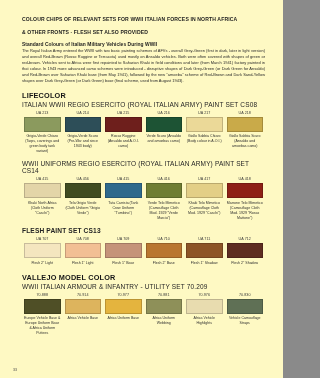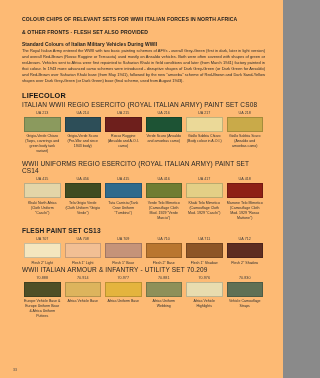--- a/index.html
+++ b/index.html
@@ -8,21 +8,21 @@
     padding: 0;
     background: #8a8a8a;
   }
   body {
     font-family: "Liberation Sans", sans-serif;
   }
   .page {
     position: relative;
     width: 283px;
     height: 378px;
-    background: #fdba74;
+    background: #fef9c3;
     overflow: hidden;
     box-sizing: border-box;
     padding: 10px 18px 0 22px;
   }
   .doc-title {
     font-size: 5.1px;
     font-weight: bold;
     color: #1d1d1d;
     letter-spacing: 0.12px;
     line-height: 1.45;
@@ -221,20 +221,21 @@
             <div class="chip-name">Flesh 1" Shadow</div>
           </div>
           <div class="chip">
             <div class="chip-code">UA 712</div>
             <div class="chip-swatch" style="background: rgb(94, 45, 33);"></div>
             <div class="chip-name">Flesh 2" Shadow</div>
           </div>
         </div>
       </div>
       <div>
+        <div class="brand">VALLEJO MODEL COLOR</div>
         <div class="set-title">WWII ITALIAN ARMOUR &amp; INFANTRY - UTILITY SET 70.209</div>
         <div class="chips">
           <div class="chip">
             <div class="chip-code">70.888</div>
             <div class="chip-swatch" style="background: rgb(79, 79, 38);"></div>
             <div class="chip-name">Europe Vehicle Base &amp; Europe Uniform Base &amp; Africa Uniform Puttees</div>
           </div>
           <div class="chip">
             <div class="chip-code">70.914</div>
             <div class="chip-swatch" style="background: rgb(221, 180, 93);"></div>

